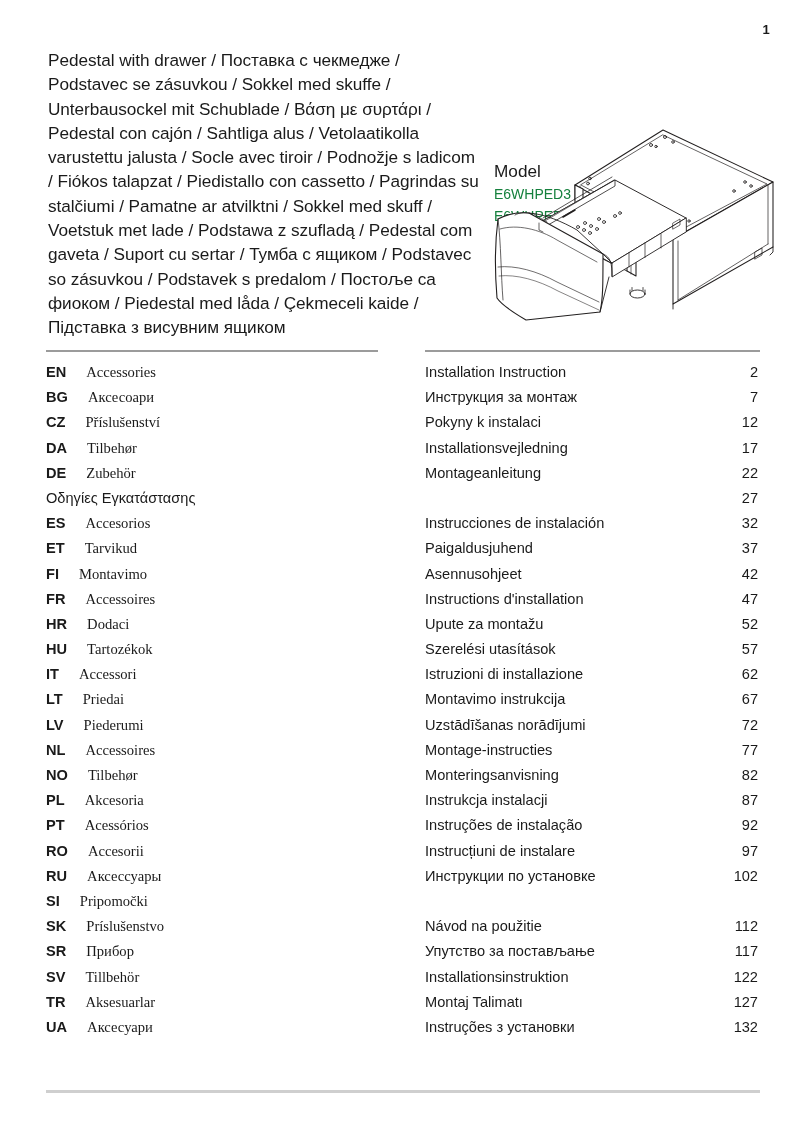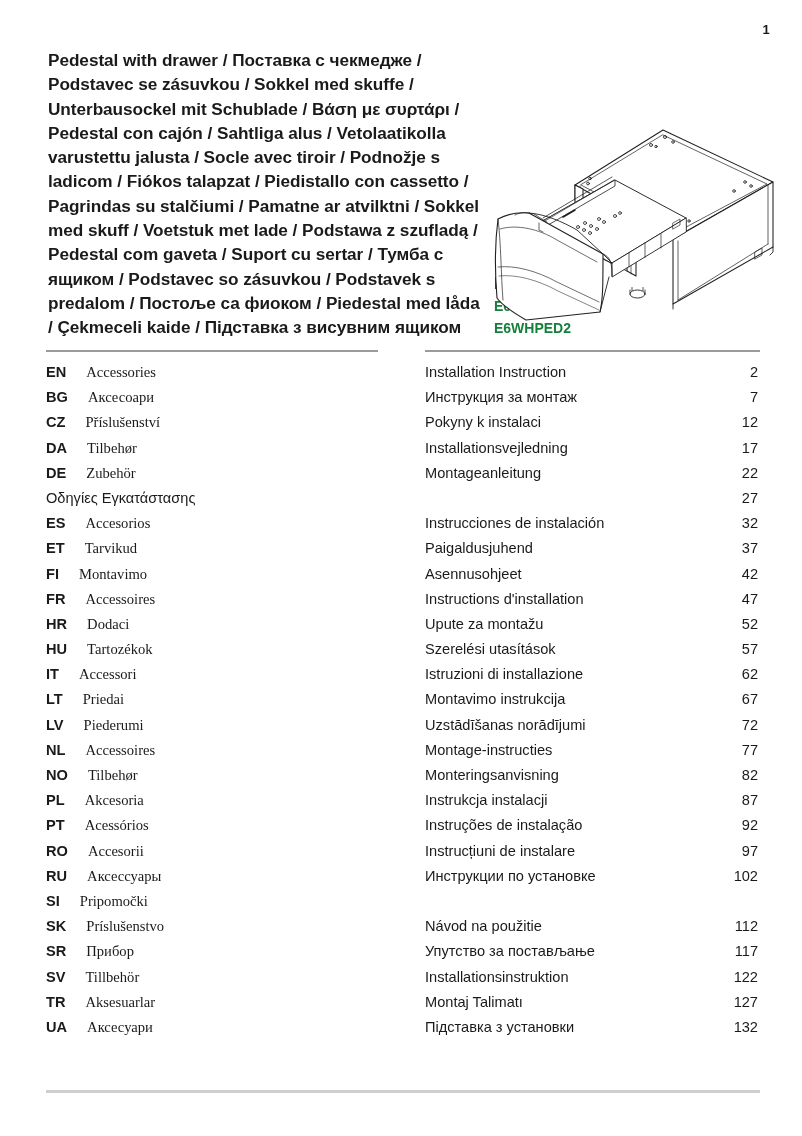--- a/index.html
+++ b/index.html
@@ -33,23 +33,22 @@
     letter-spacing: 0.2px;
   }
 
   
   .header {
     position: absolute;
     top: 48px;
     left: 48px;
     right: 32px;
     display: flex;
-    align-items: flex-end;
+    align-items: center;
     justify-content: space-between;
-    font-weight: bold;
   }
   .title-block {
     width: 432px;
     font-size: 17.2px;
     line-height: 24.3px;
     color: #1a1a1a;
     letter-spacing: -0.05px;
   }
   .model-block {
     width: 290px;
@@ -449,21 +448,21 @@
       <div class="toc-row">
         <div class="toc-lang"><span class="toc-code">TR</span><span class="toc-word">Aksesuarlar</span></div>
         <div class="toc-right">
           <span class="toc-instruction">Montaj Talimatı</span>
           <span class="toc-page">127</span>
         </div>
       </div>
       <div class="toc-row">
         <div class="toc-lang"><span class="toc-code">UA</span><span class="toc-word">Аксесуари</span></div>
         <div class="toc-right">
-          <span class="toc-instruction">Підставка з установки</span>
+          <span class="toc-instruction">Instruções з установки</span>
           <span class="toc-page">132</span>
         </div>
       </div>
     </div>
 
   <div class="rule-bottom"></div>
 
 </div>
 
 </body></html>

